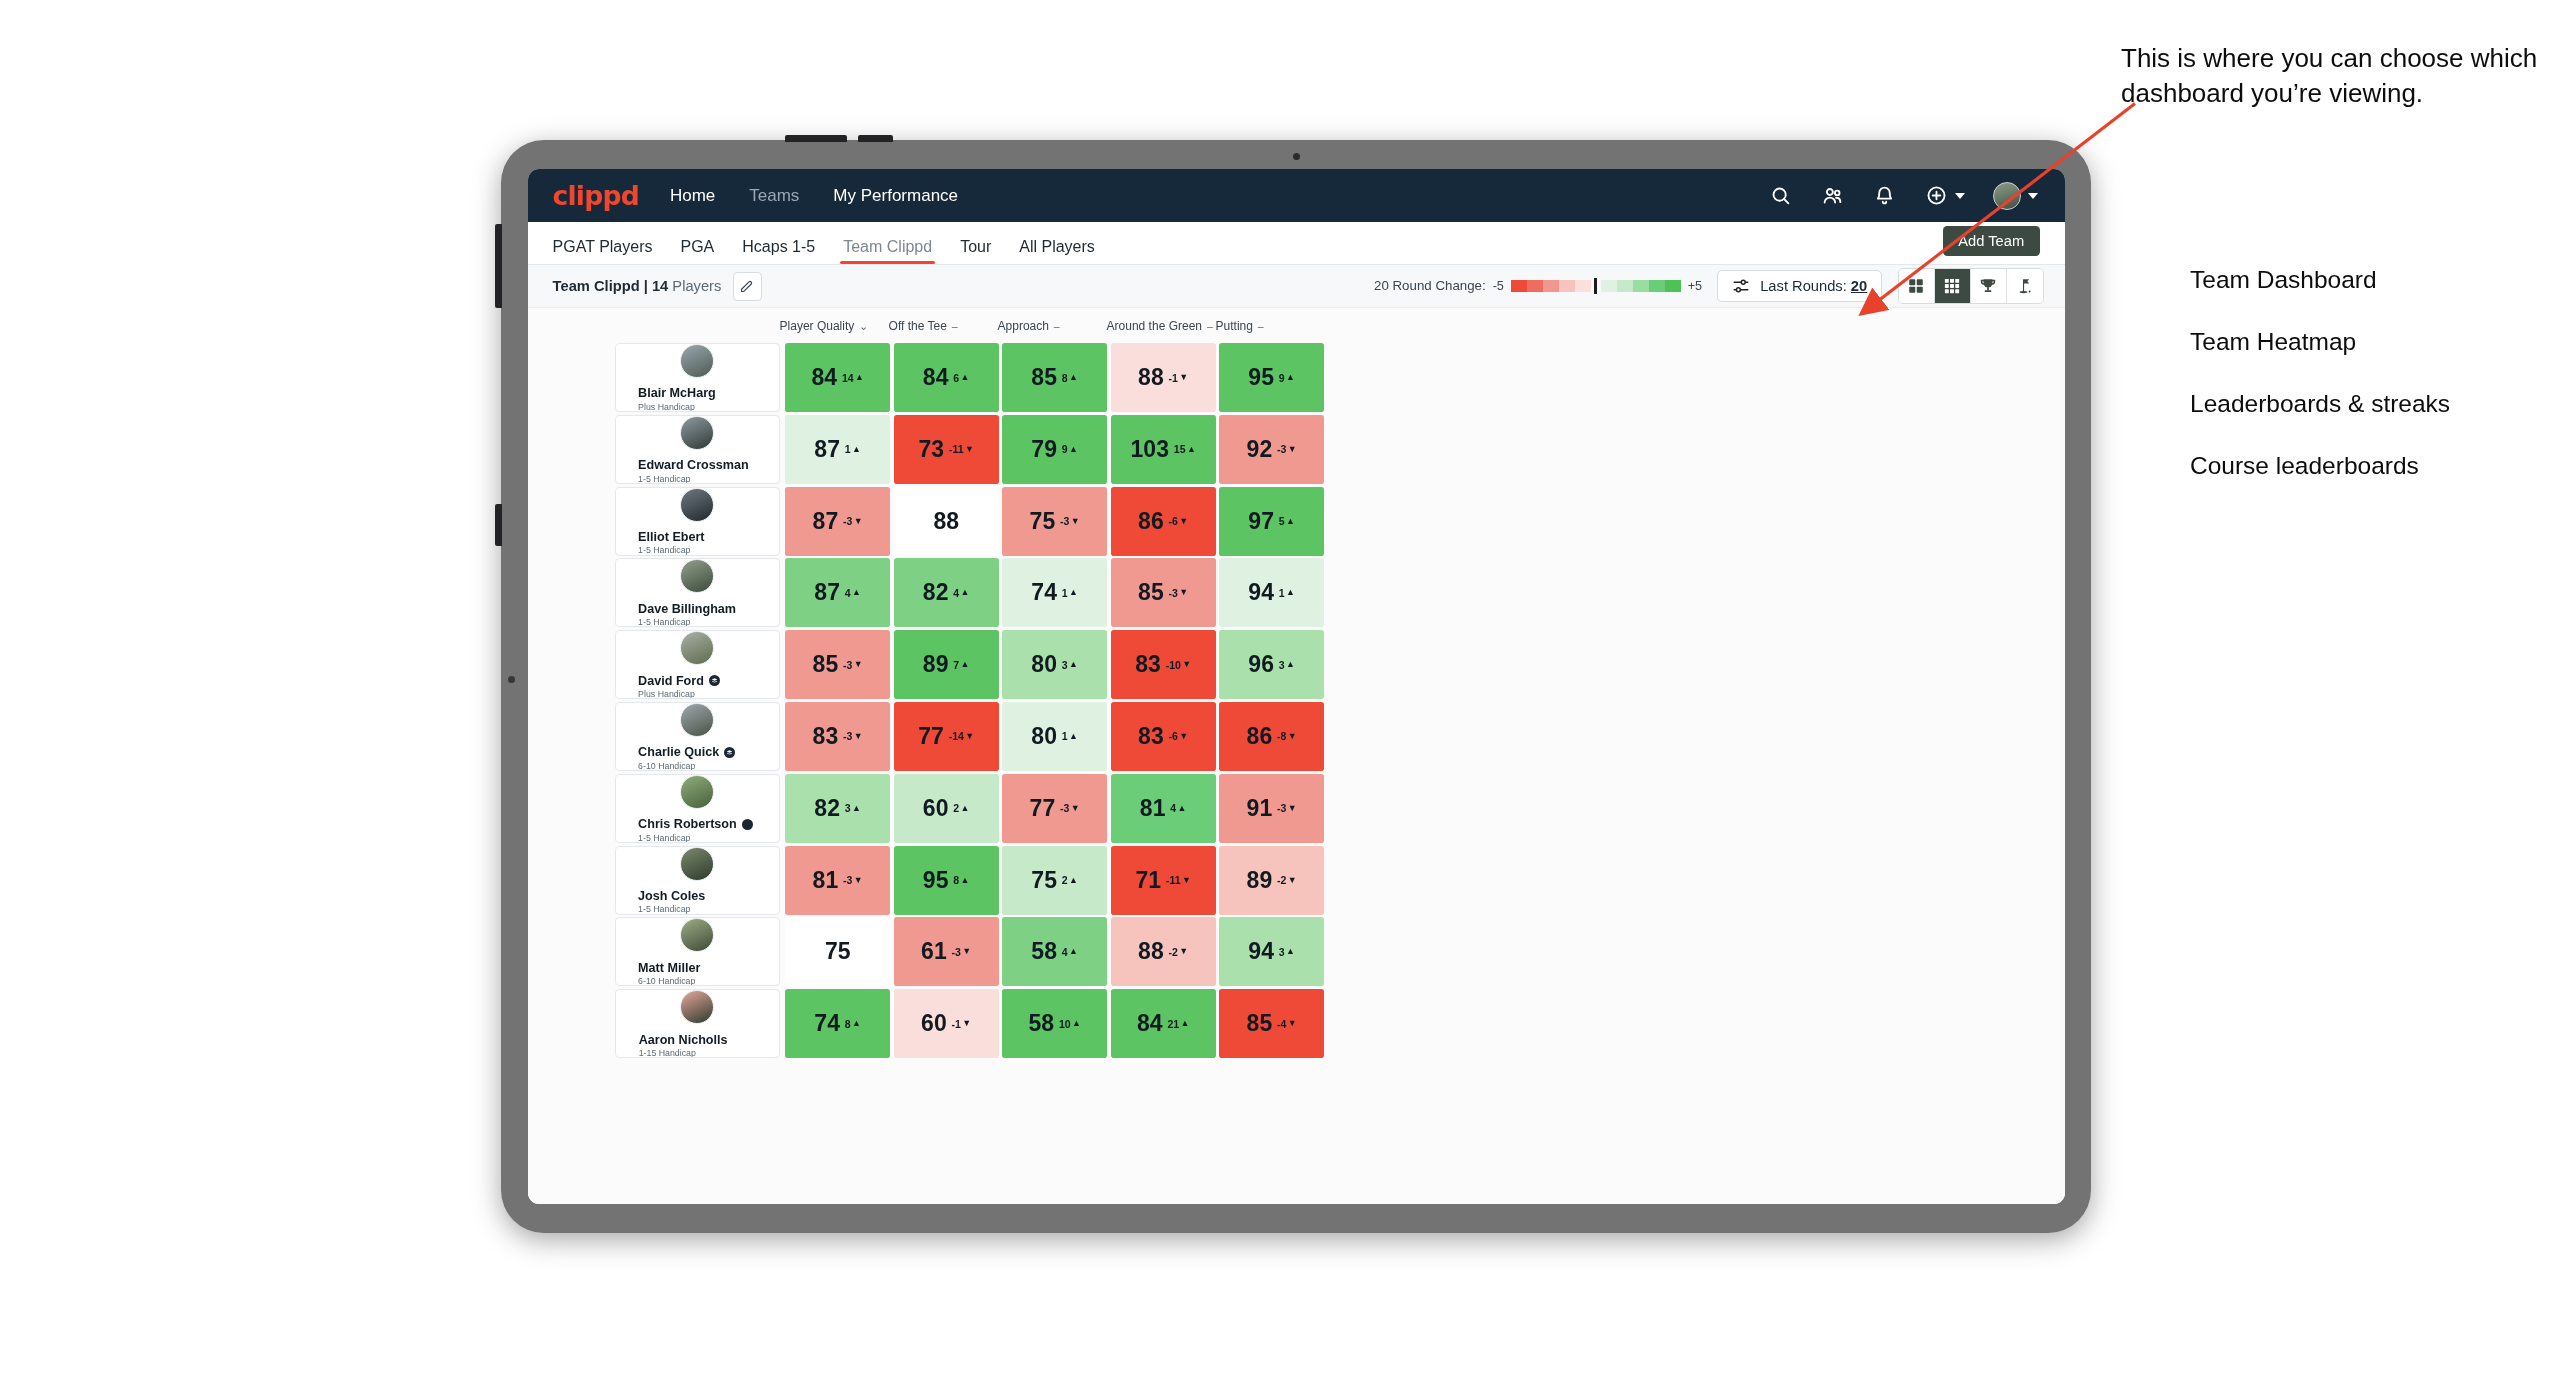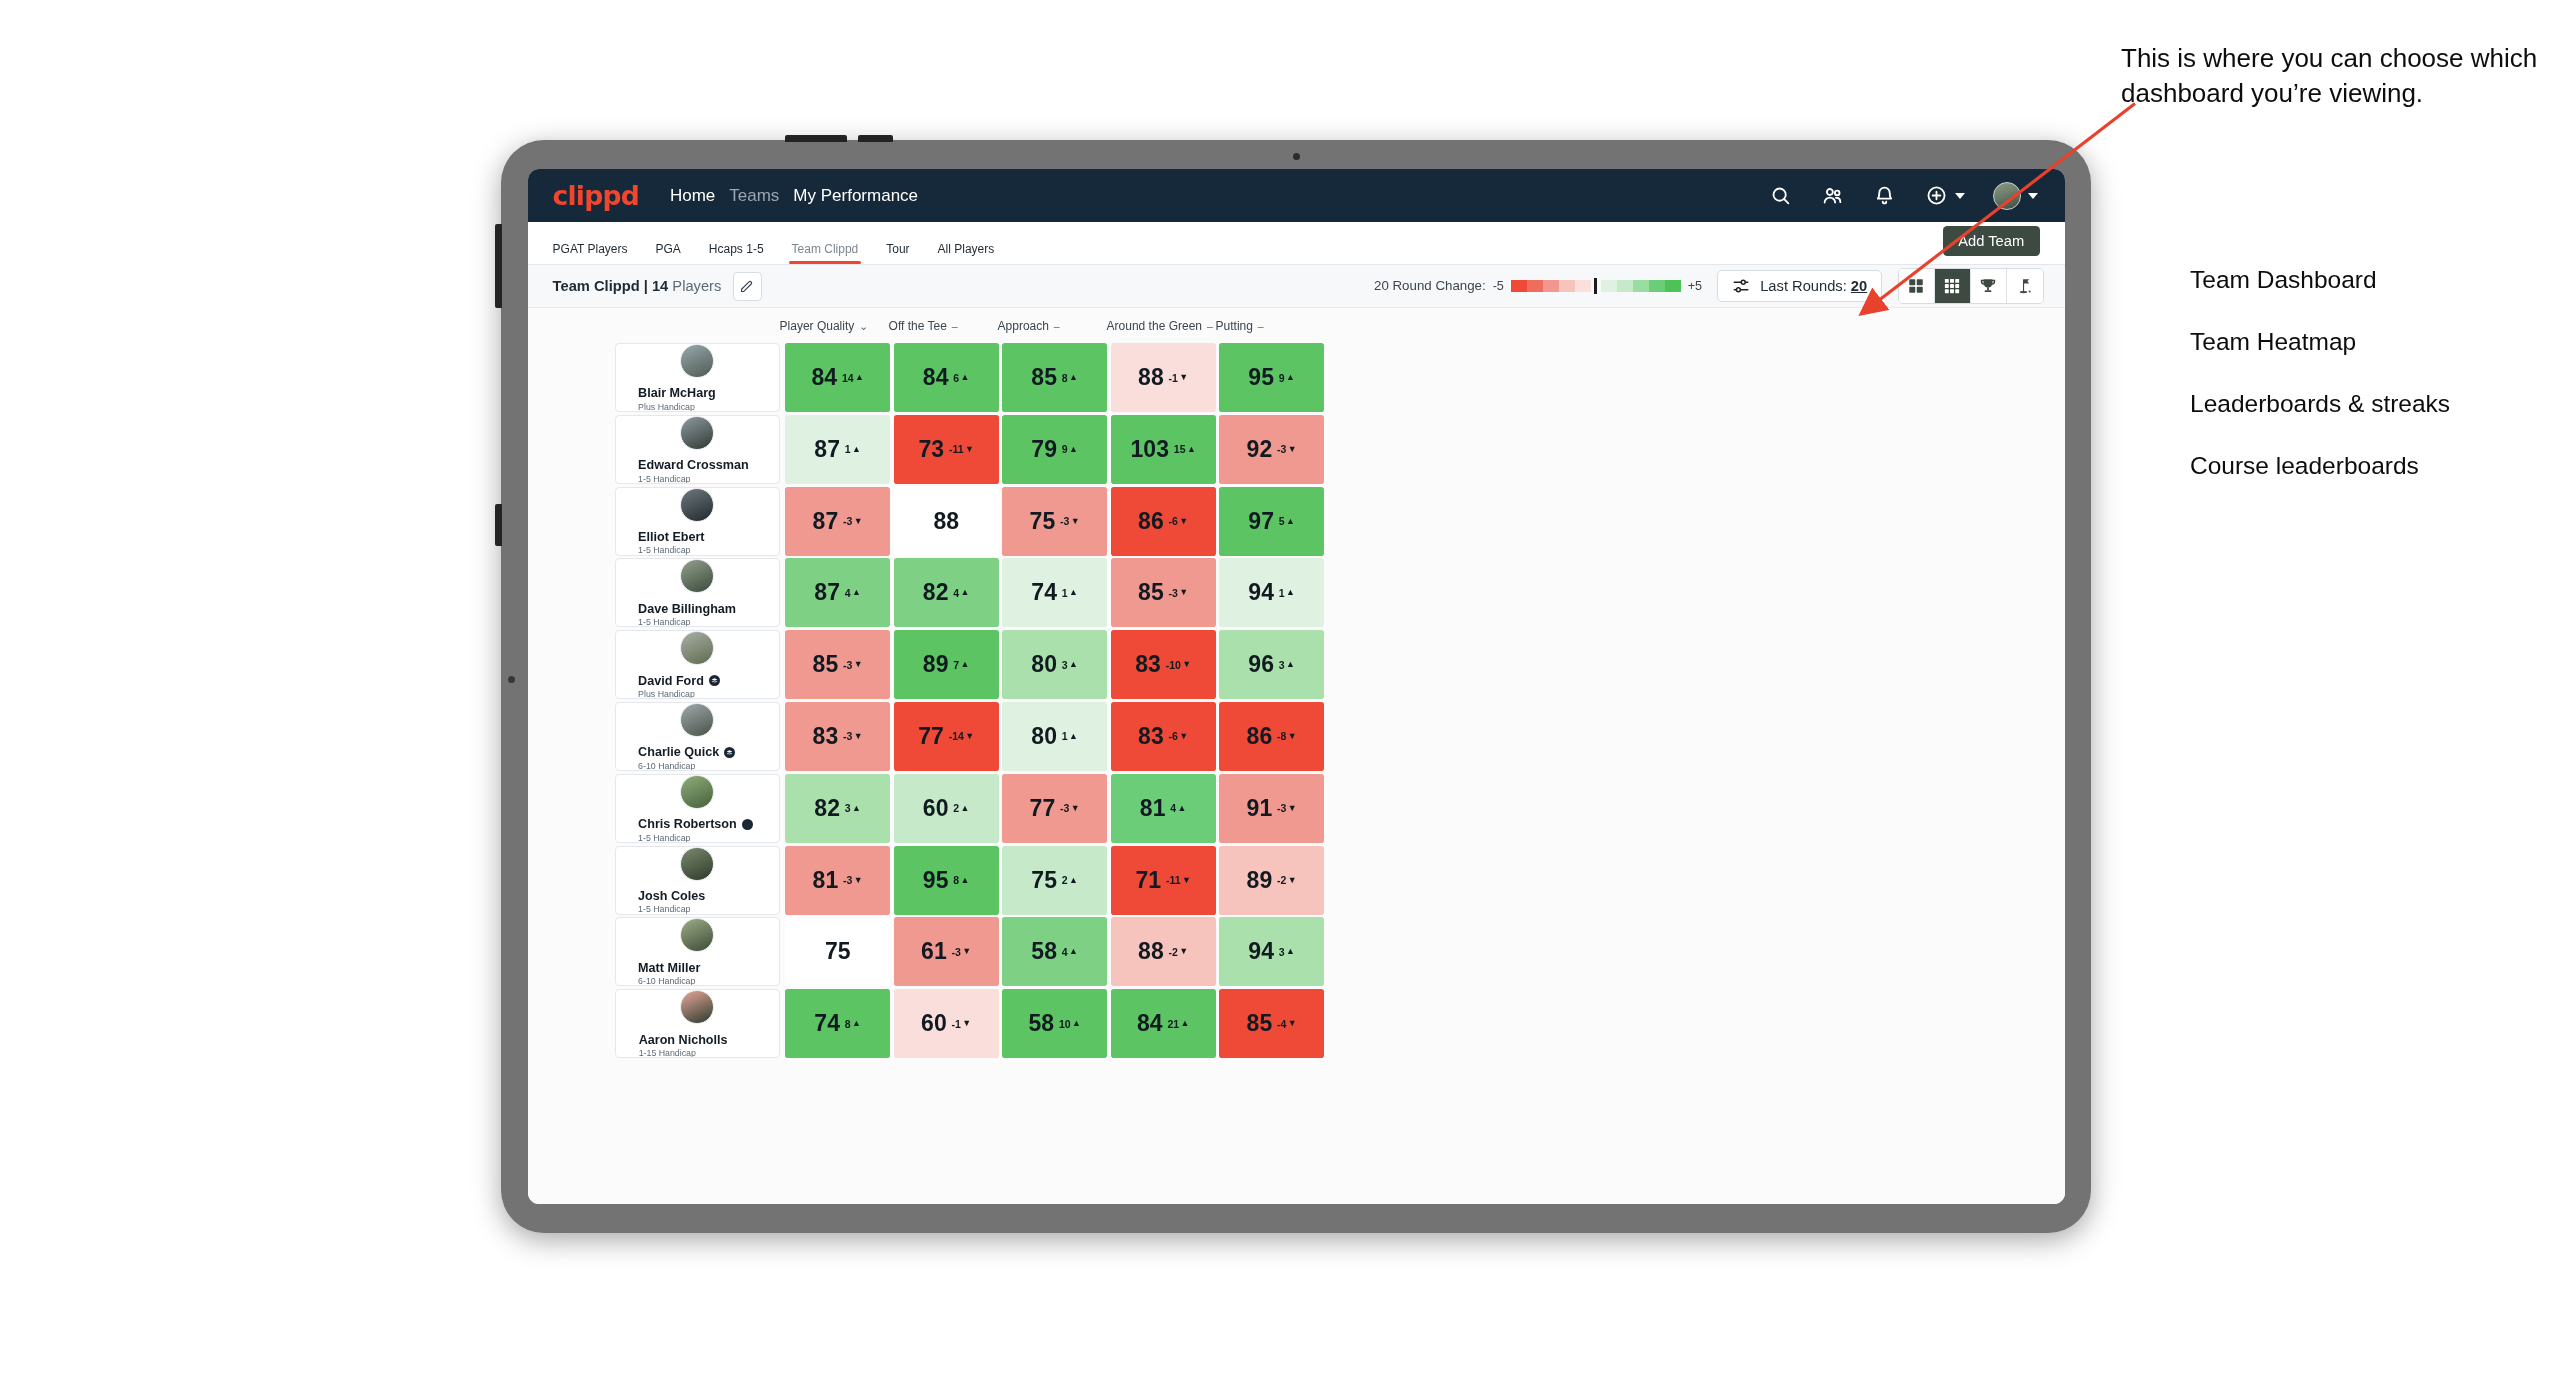--- a/index.html
+++ b/index.html
@@ -54,21 +54,21 @@
     padding: 0 26.6px 0 25px;
   }
   .brand {
     color: #f0462d;
     font-size: 26.6px;
     font-weight: 700;
     letter-spacing: -0.8px;
     margin-right: 31px;
     font-family: "DejaVu Sans", sans-serif;
   }
-  .navlinks { display: flex; align-items: center; gap: 14px; }
+  .navlinks { display: flex; align-items: center; gap: 34px; }
   .navlink {
     color: #ffffff; font-size: 17px; cursor: pointer;
   }
   .navlink.dim { color: #9aa7b2; }
   .navright { margin-left: auto; display:flex; align-items:center; gap: 28px; }
   .nicon { width: 24px; height: 24px; color:#fff; display:flex; align-items:center; justify-content:center; cursor:pointer;}
   .nicon svg { width:21px; height:21px; fill:none; stroke:#fff; stroke-width:2.1; }
   .withchev { display:flex; align-items:center; gap:7px; cursor:pointer;}
   .chev { width:0;height:0;border-left:5.6px solid transparent;border-right:5.6px solid transparent;border-top:6.3px solid #fff;}
   .avatar-nav {
@@ -81,21 +81,21 @@
   .tabstrip {
     height: 43px;
     background:#fff;
     border-bottom: 0.7px solid #e3e6ea;
     display:flex; align-items:flex-end;
     padding: 0 25px;
     position: relative;
   }
   .tabs { display:flex; align-items:flex-end; gap: 28px; height:100%; }
   .tab {
-    font-size: 12px; color:#1f2a33; cursor:pointer;
+    font-size: 16px; color:#1f2a33; cursor:pointer;
     padding-bottom: 8.4px; position:relative; white-space:nowrap;
   }
   .tab.active { color:#7d8790; }
   .tab.active::after {
     content:""; position:absolute; left:-2.8px; right:-2.8px; bottom:0;
     height: 3.5px; background:#f0462d; border-radius:2.1px;
   }
   .addteam {
     position:absolute; right: 25px; top: 4.2px;
     background:#3d4a42; color:#fff; font-size:14.7px;

